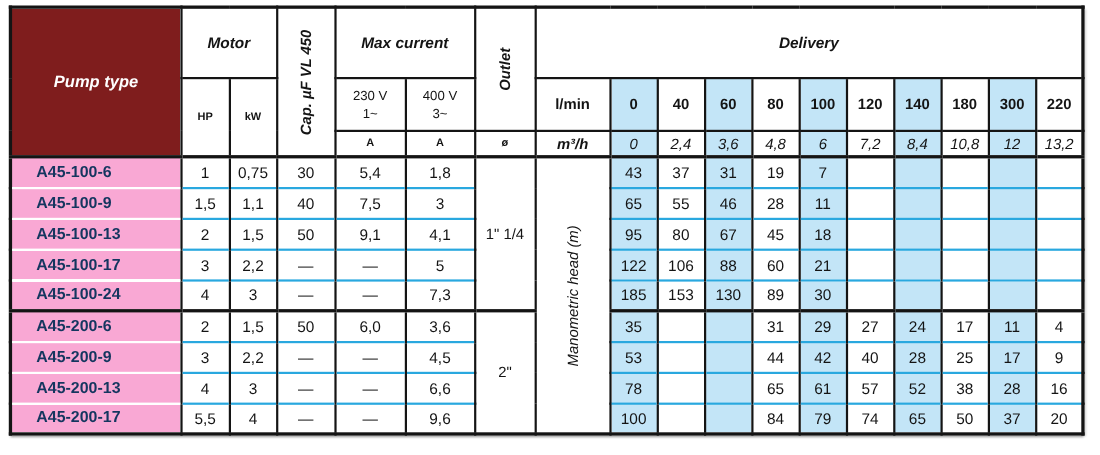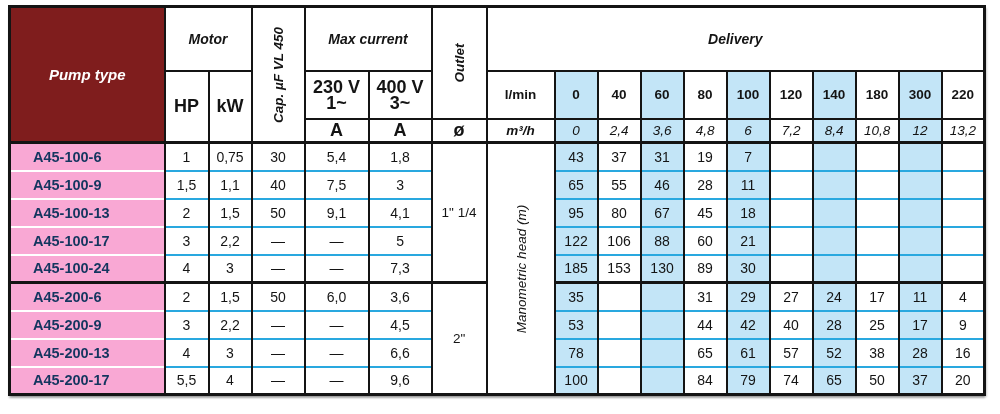--- a/index.html
+++ b/index.html
@@ -31,22 +31,22 @@
     font-weight: normal;
   }
   thead tr.hrow1 { height: 64px; }
   thead tr.hrow2 { height: 48px; }
   thead tr.hrow3 { height: 24px; }
   tbody tr { height: 28px; }
 
   
   th.corner { background: #7f1d1d; color: #ffffff; font-weight: bold; font-style: italic; font-size: 15px; }
   th.h-group { font-weight: bold; font-style: italic; font-size: 14px; }
-  th.h-plain { font-weight: bold; font-size: 18px; }
-  th.h-volt { font-weight: bold; font-size: 18px; line-height: 16px; }
+  th.h-plain { font-weight: bold; font-size: 10px; }
+  th.h-volt { font-weight: normal; font-size: 12px; line-height: 16px; }
   th.h-flow-label { font-weight: bold; font-size: 13.5px; }
   th.h-m3h-label { font-weight: bold; font-style: italic; font-size: 13.5px; }
   th.flow-val { font-weight: bold; font-size: 13.5px; }
   th.m3h-val { font-style: italic; font-weight: normal; font-size: 13.5px; }
   .hl { background: #c3e5f7; }
 
   
   th.vcell, td.vcell { position: relative; }
   .vtext {
     position: absolute; left: 50%; top: 50%;

